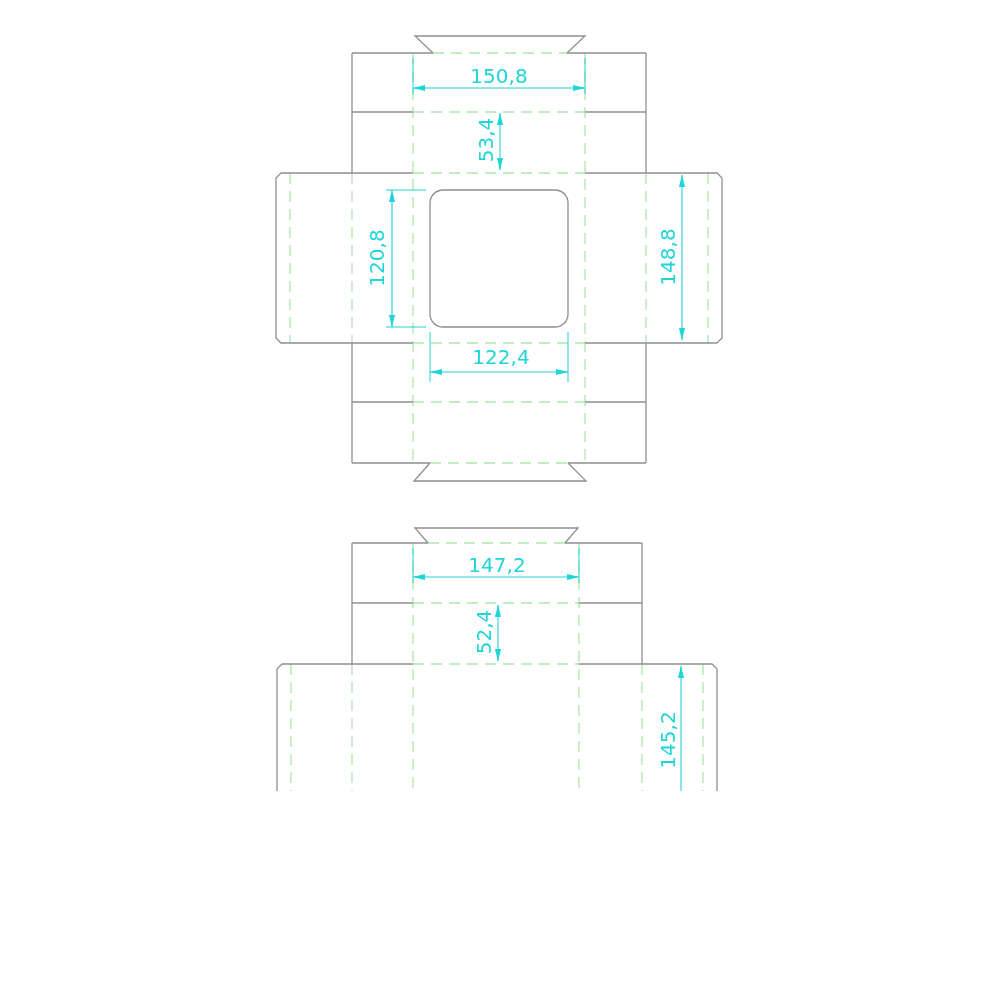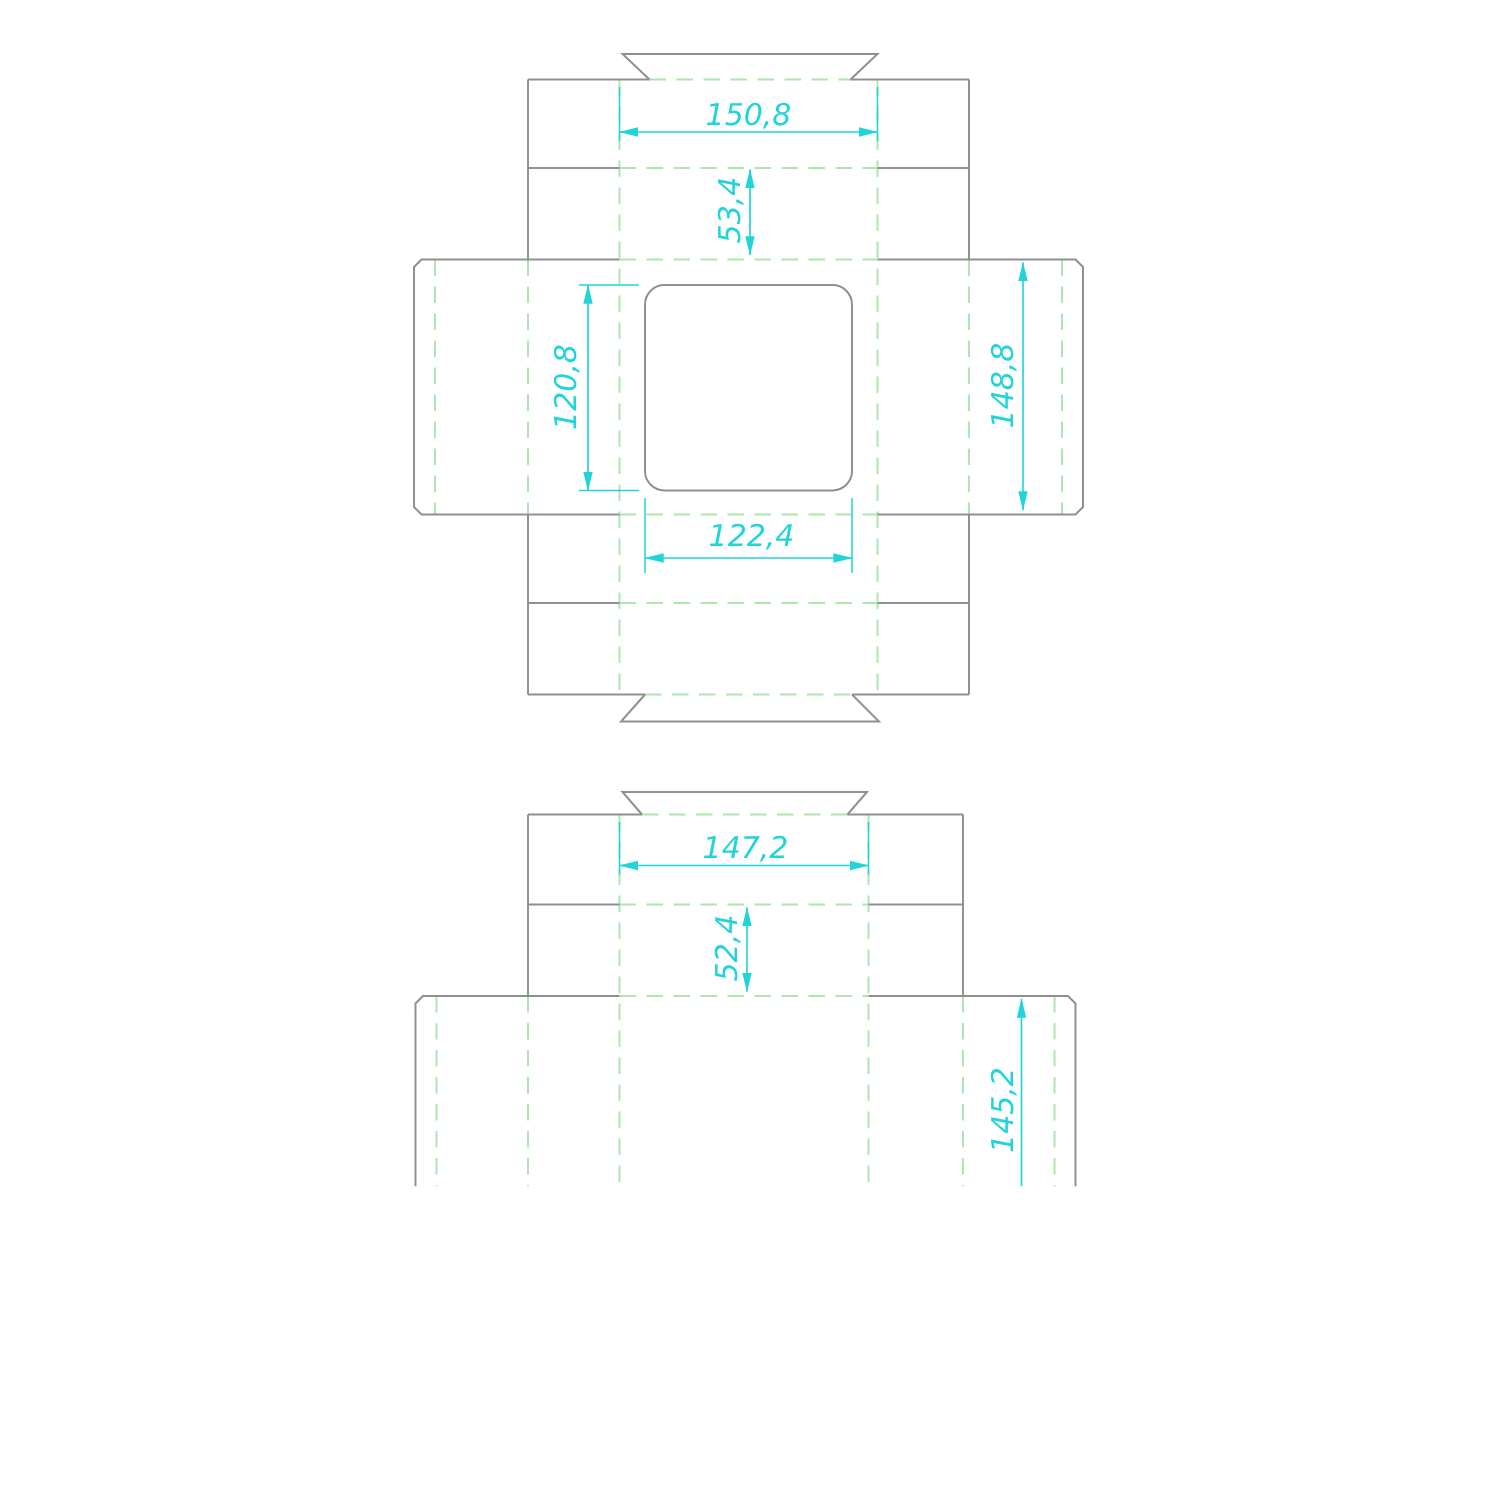--- a/index.html
+++ b/index.html
@@ -12,21 +12,20 @@
     margin: 0;
     padding: 0;
     background: var(--background);
   }
   .canvas {
     position: relative;
     width: 1000px;
     height: 791px;
     background: var(--background);
     overflow: hidden;
-    font-style: italic;
   }
   svg { display: block; }
   .cut {
     fill: none;
     stroke: var(--cut-line);
     stroke-width: 1.3;
     stroke-linejoin: miter;
     stroke-linecap: butt;
   }
   .fold {

